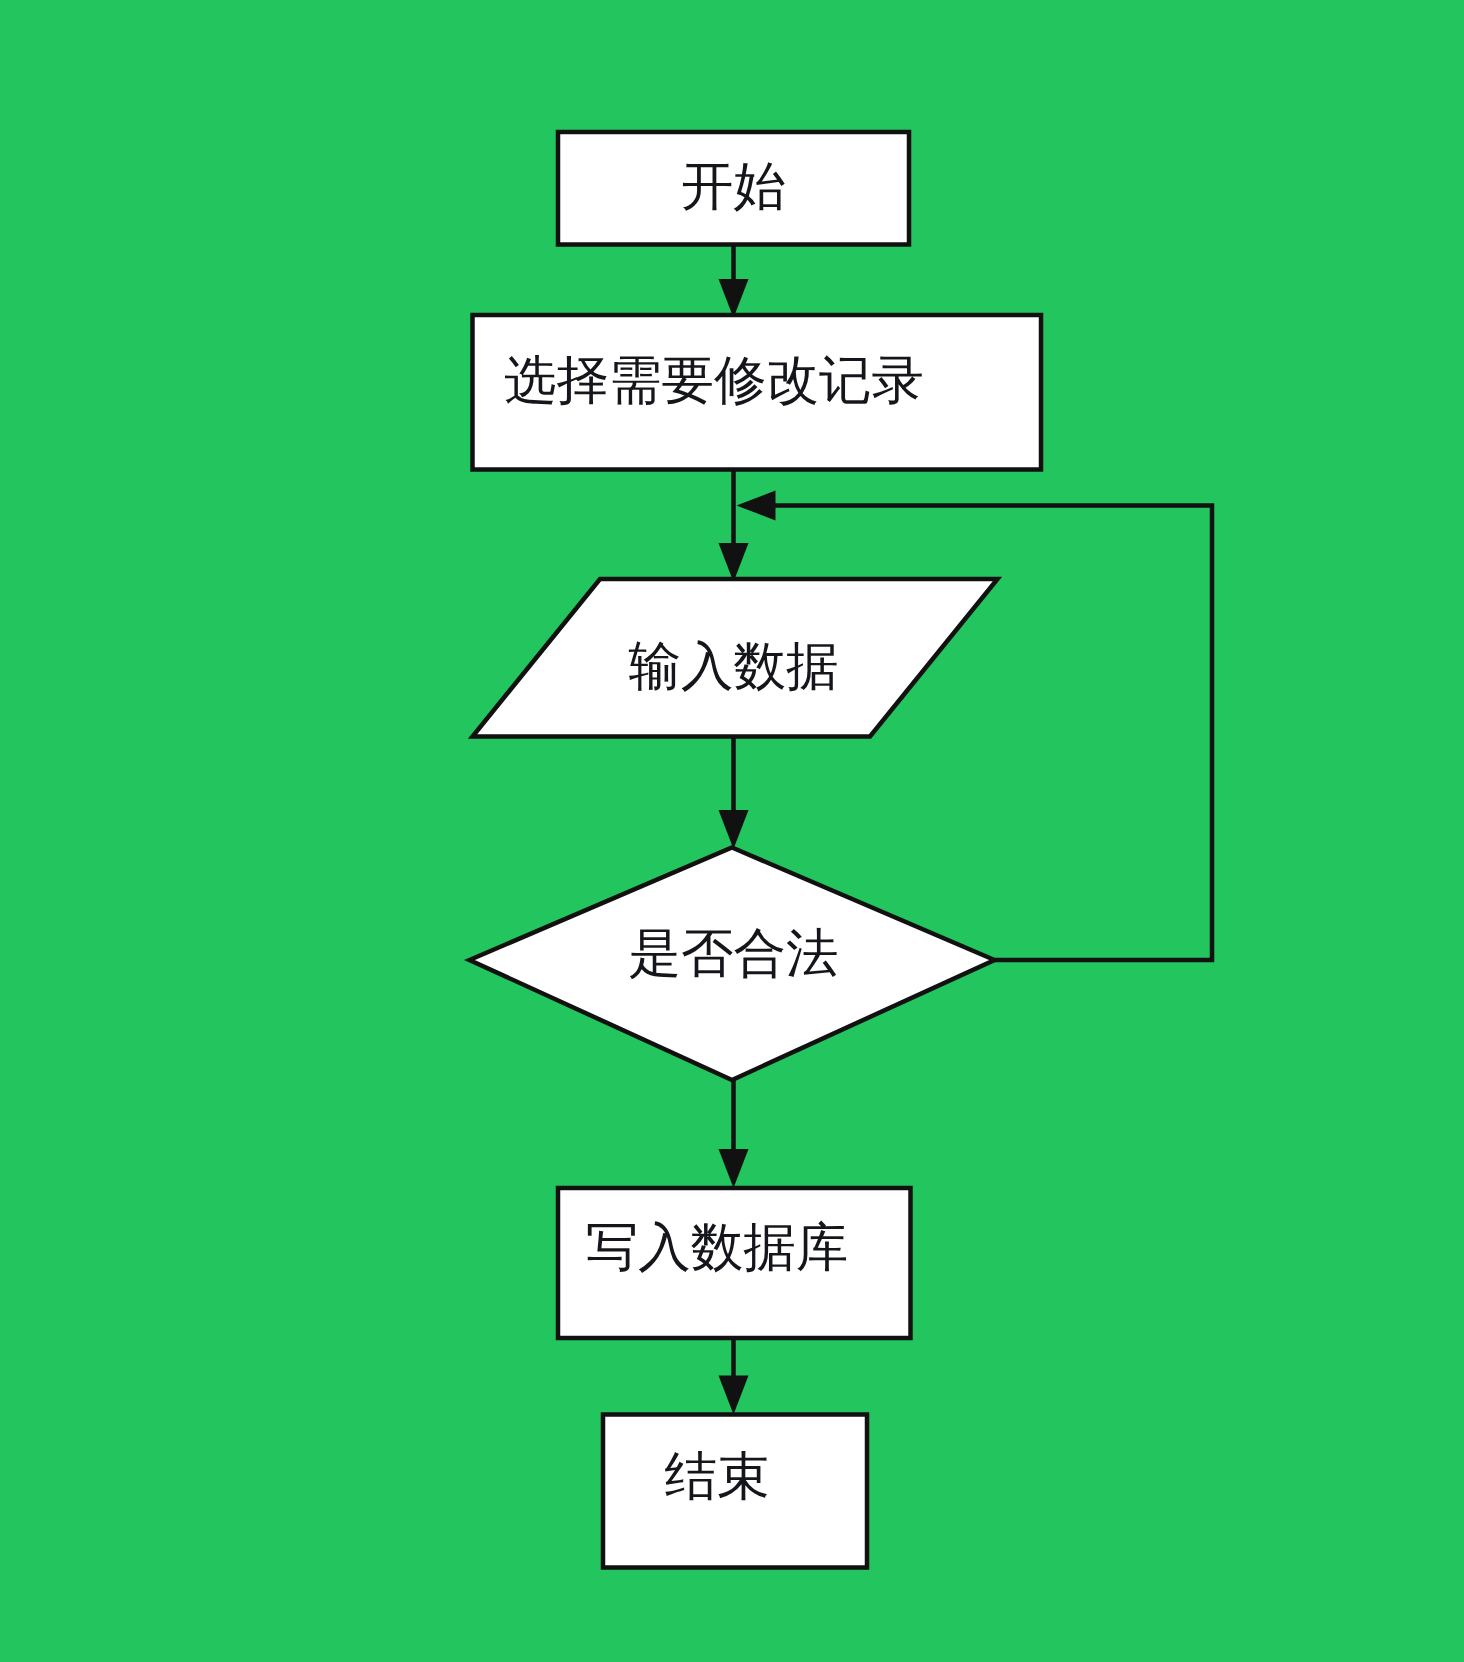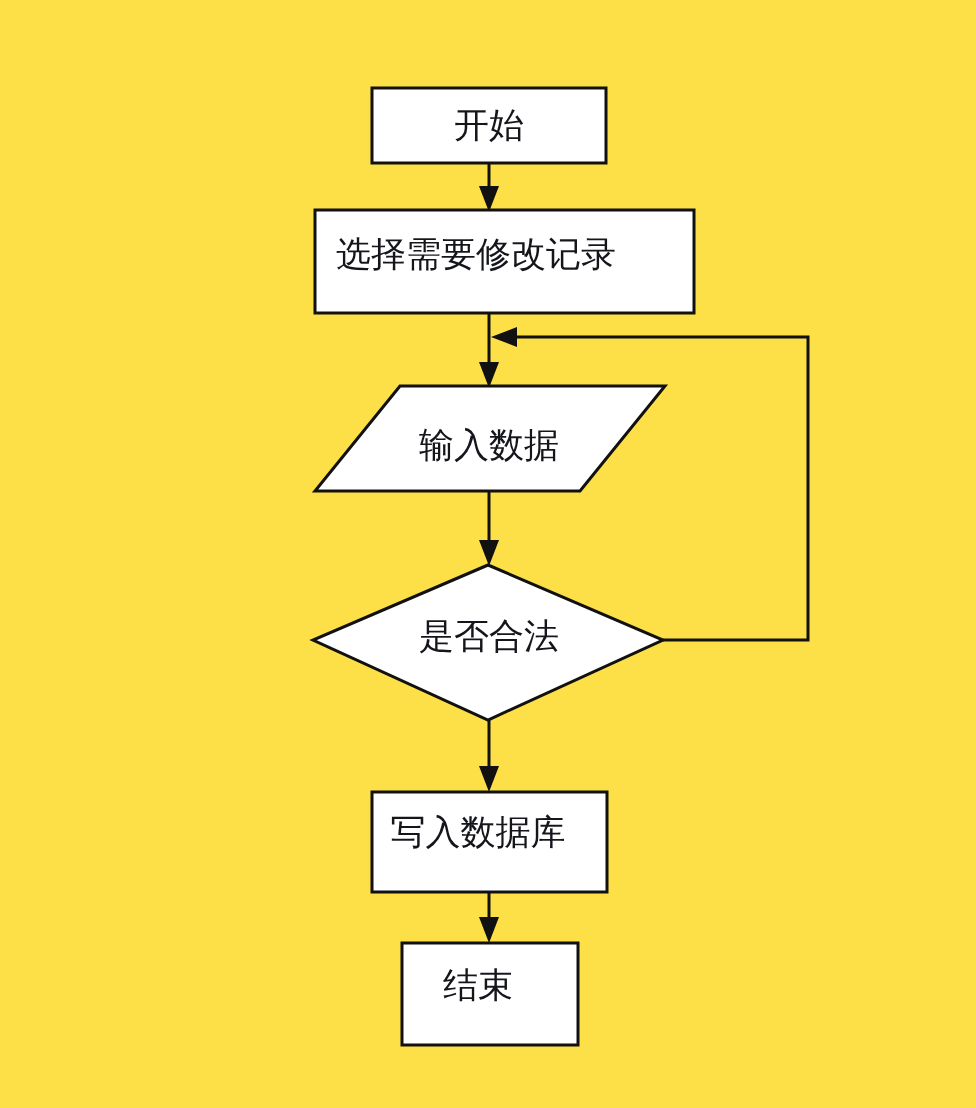--- a/index.html
+++ b/index.html
@@ -8,21 +8,21 @@
     padding: 0;
     background: #ffffff;
   }
   body {
     font-family: "DejaVu Serif", "Liberation Serif", serif;
   }
   #canvas {
     position: relative;
     width: 976px;
     height: 1108px;
-    background: #fde047;
+    background: #22c55e;
     overflow: hidden;
   }
   #flow-svg {
     position: absolute;
     top: 0;
     left: 0;
     width: 976px;
     height: 1108px;
     display: block;
   }

